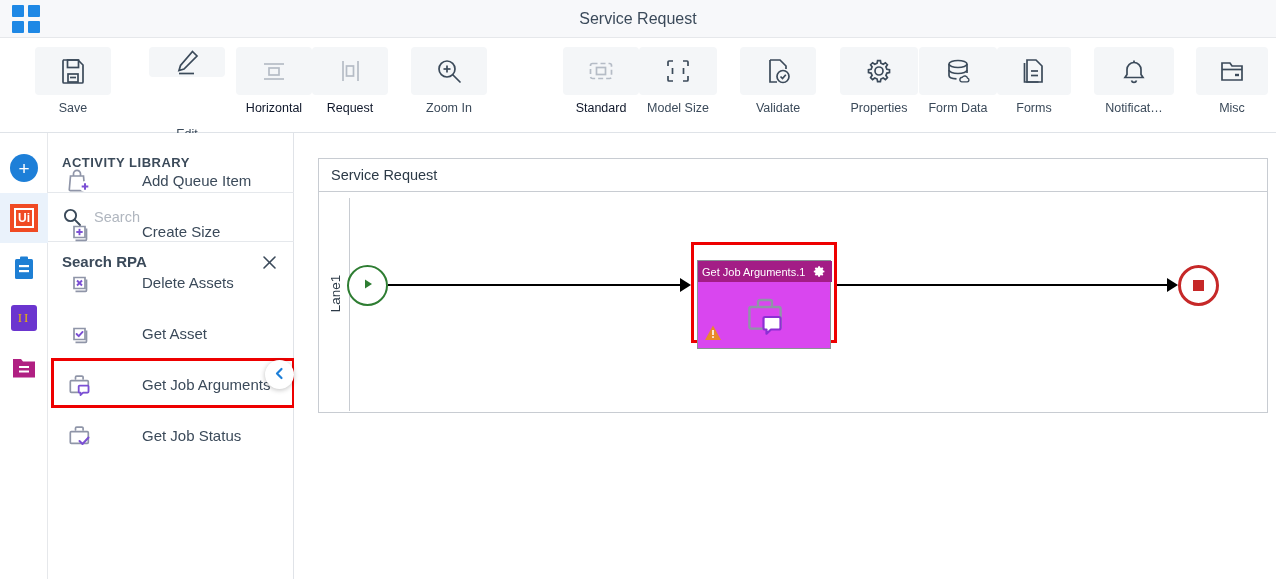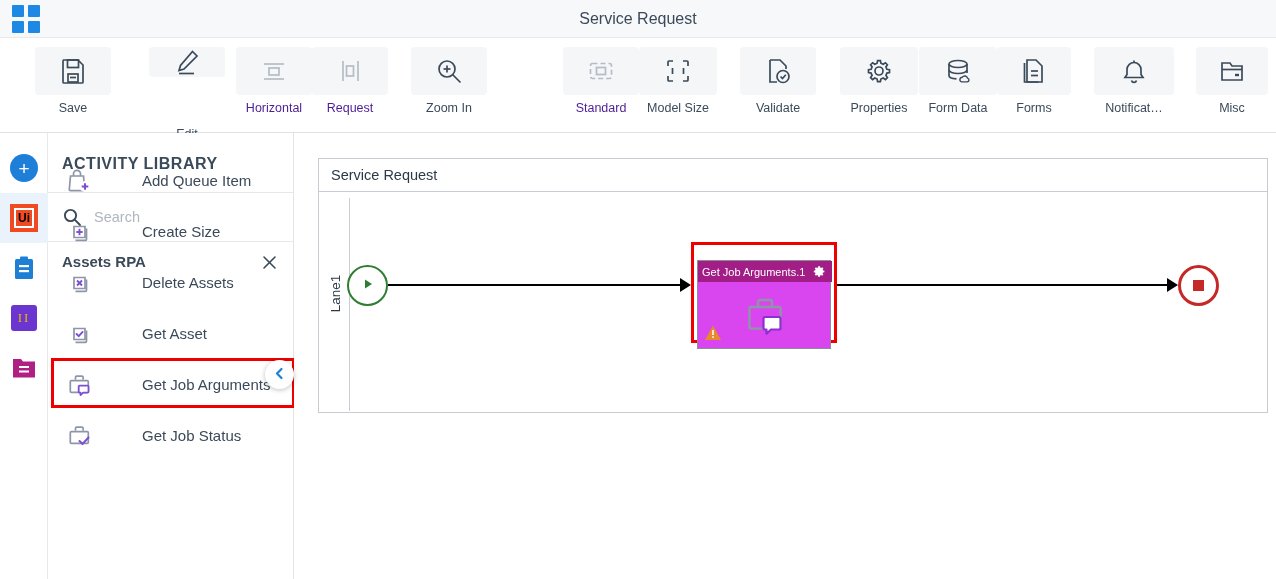--- a/index.html
+++ b/index.html
@@ -35,21 +35,21 @@
     background: #ffffff;
     border-bottom: 1px solid #dfe3e8;
   }
   .tb-btn {
     position: absolute; top: 9px;
     height: 80px;
     display: flex; flex-direction: column; align-items: center; justify-content: flex-start;
     cursor: pointer;
     color: #3b4a5a;
   }
-  .tb-btn.disabled { color: #4c1d95; cursor: default; }
+  .tb-btn.disabled { color: #0f172a; cursor: default; }
   .tb-ico {
     width: 100%; height: 48px;
     display: flex; align-items: center; justify-content: center;
     background: #f4f6f8;
     border-radius: 4px;
   }
   .tb-lbl {
     margin-top: 6px; font-size: 12.5px; white-space: nowrap;
     display: flex; align-items: center; gap: 4px;
   }
@@ -73,21 +73,21 @@
     font-size: 19px; line-height: 1; font-weight: 400;
   }
 
   
   #panel {
     position: absolute; left: 48px; top: 133px; width: 246px; height: 446px;
     background: #ffffff; border-right: 1px solid #e0e3e8;
   }
   #panel-title {
     position: absolute; left: 14px; top: 22px;
-    font-size: 16px; font-weight: bold; letter-spacing: .5px; color: #3b4a5a;
+    font-size: 13px; font-weight: bold; letter-spacing: .5px; color: #3b4a5a;
   }
   #panel-divider1 { position: absolute; left: 0; top: 59px; width: 246px; height: 1px; background: #e5e8ec; }
   #search-row {
     position: absolute; left: 0; top: 60px; width: 246px; height: 48px;
     display: flex; align-items: center;
   }
   #search-icon { margin-left: 14px; width: 22px; display: flex; align-items: center; }
   #search-input {
     border: none; outline: none; background: transparent;
     font-family: "Liberation Sans", sans-serif; font-size: 14.5px;
@@ -356,21 +356,21 @@
       <div class="tb-lbl">Misc</div>
     </div>
   </div>
 
 <div id="rail">
     <div class="rail-item" style="top: 10px;">
       <div id="rail-add">+</div>
     </div>
     <div class="rail-item active" style="top: 60px;">
       <div style="width:28px;height:28px;background:#f04a23;display:flex;align-items:center;justify-content:center;">
-        <div style="width:20px;height:20px;border:2px solid #fff;display:flex;align-items:center;justify-content:center;color:#000000;font-size:12px;font-weight:bold;font-family:'Liberation Sans',sans-serif;">Ui</div>
+        <div style="width:20px;height:20px;border:2px solid #fff;display:flex;align-items:center;justify-content:center;color:#ffffff;font-size:12px;font-weight:bold;font-family:'Liberation Sans',sans-serif;">Ui</div>
       </div>
     </div>
     <div class="rail-item" style="top: 110px;">
       <svg width="28" height="28" viewBox="0 0 28 28">
         <rect x="5" y="5" width="18" height="20" rx="1.5" fill="#1e7fd4"></rect>
         <rect x="10" y="2.5" width="8" height="4" rx="1" fill="#1e7fd4"></rect>
         <rect x="9" y="11" width="10" height="2.2" fill="#fff"></rect>
         <rect x="9" y="16" width="10" height="2.2" fill="#fff"></rect>
       </svg>
     </div>
@@ -396,21 +396,21 @@
         <circle cx="8.5" cy="8.5" r="5.6"></circle>
           <line x1="12.7" y1="12.7" x2="18" y2="18" stroke-linecap="round"></line>
       </svg>
     </span>
     <input id="search-input" type="text" placeholder="Search" style="">
   </div>
 
   <div id="panel-divider2"></div>
 
   <div id="group-row">
-    <div id="group-name">Assets RPA</div>
+    <div id="group-name">Search RPA</div>
     <div id="group-close">
       <svg width="15" height="15" viewBox="0 0 15 15" stroke="#3b4a5a" stroke-width="1.6" stroke-linecap="round">
         <line x1="2" y1="2" x2="13" y2="13"></line>
           <line x1="13" y1="2" x2="2" y2="13"></line>
       </svg>
     </div>
   </div>
 
   <div id="act-highlight" style="top: 225px;"></div>
 <div class="act-item" style="top: 22px;">

